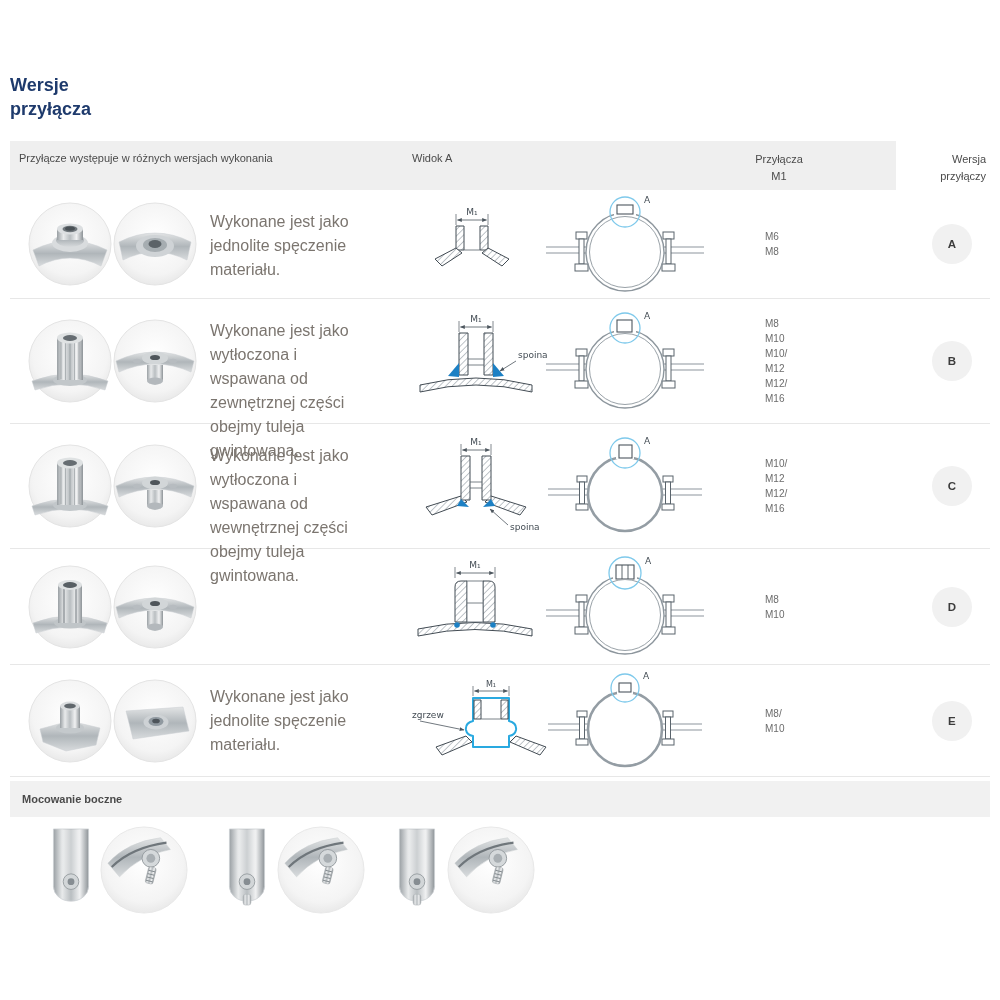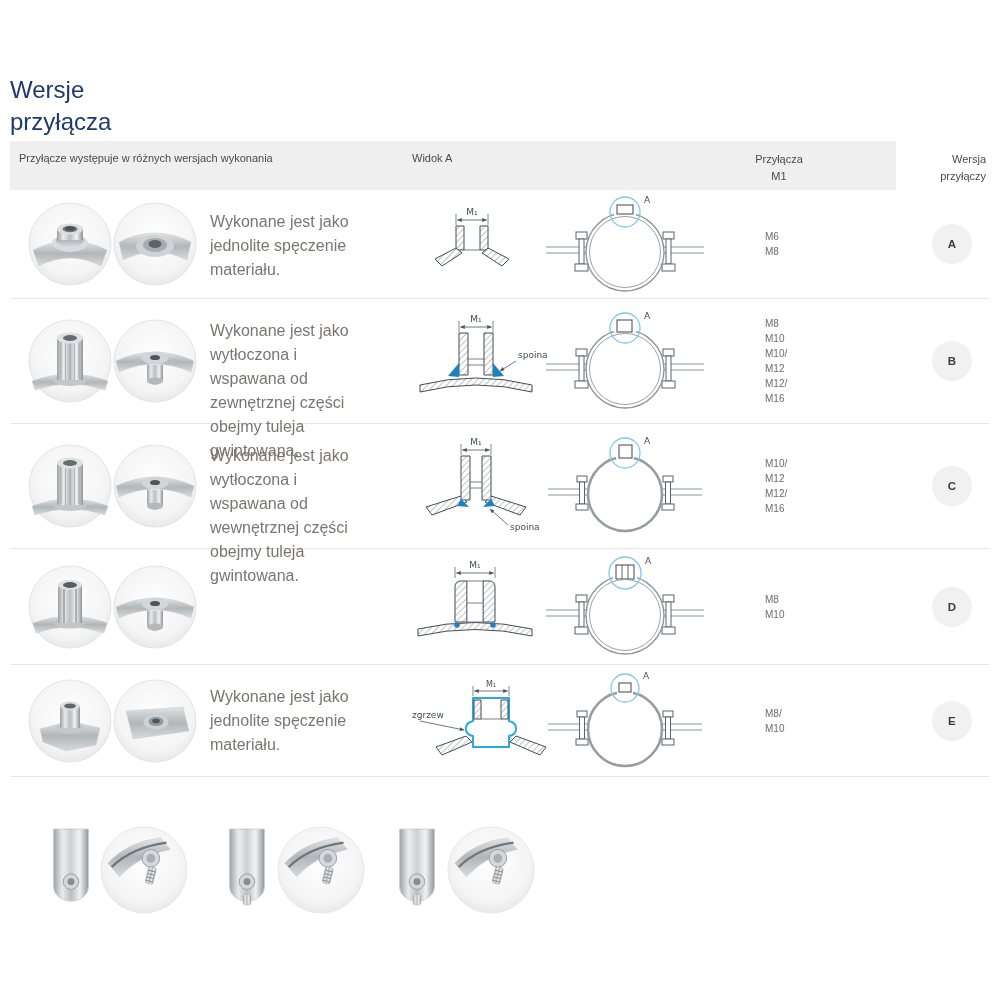--- a/index.html
+++ b/index.html
@@ -1,18 +1,18 @@
 <!DOCTYPE html>
 <html><head>
 <meta charset="utf-8">
 <style>
   *{margin:0;padding:0;box-sizing:border-box}
   html,body{width:1000px;height:1000px;background:#fff;font-family:"Liberation Sans","DejaVu Sans",sans-serif}
   .page{position:relative;width:1000px;height:1000px;background:#fff;overflow:hidden}
-  .title{position:absolute;left:10px;top:74px;font-size:24px;font-weight:normal;color:#1e3a6c;line-height:1.32;white-space:pre-line}
+  .title{position:absolute;left:10px;top:74px;font-size:18px;font-weight:bold;color:#1e3a6c;line-height:1.32;white-space:pre-line}
   .thead{position:absolute;left:10px;top:141px;width:886px;height:49px;background:#efefef}
   .thead span{position:absolute;font-size:11px;color:#4b4b4b}
   .h-desc{left:9px;top:11px}
   .h-view{left:402px;top:11px}
   .h-thread{left:736px;top:10px;width:66px;text-align:center;white-space:pre-line;line-height:1.5}
   .h-version{left:910px;top:10px;width:66px;text-align:right;white-space:pre-line;line-height:1.5}
   .row{position:absolute;left:10px;width:980px;border-bottom:1px solid #e7e7e7}
   .photo{position:absolute;top:50%;transform:translateY(-50%);width:84px;height:84px}
   .p1{left:18px}.p2{left:103px}
   .desc{position:absolute;left:200px;top:20px;width:145px;font-size:16px;line-height:1.5;color:#7b756f}
@@ -400,20 +400,23 @@
       <circle cx="85" cy="21" r="14" class="detail"></circle>
       <text x="103" y="12" class="dlab">A</text>
     </svg>
     <div class="threads">M8/
 M10</div>
     <div class="badge">
         <span>E</span>
       </div>
   </section>
 
+  <div class="section-bar">
+    <span>Mocowanie boczne</span>
+  </div>
 
   <div class="bphoto" style="left:48px;top:828px"><svg viewBox="0 0 46 82" width="46" height="80">
         <use href="#bp-strap"></use>
       </svg></div>
   <div class="bphoto" style="left:100px;top:826px"><svg viewBox="0 0 90 90" width="88" height="88">
         <use href="#bp-detail"></use>
       </svg></div>
   <div class="bphoto" style="left:224px;top:828px"><svg viewBox="0 0 46 82" width="46" height="80">
         <use href="#bp-strap-stud"></use>
       </svg></div>

